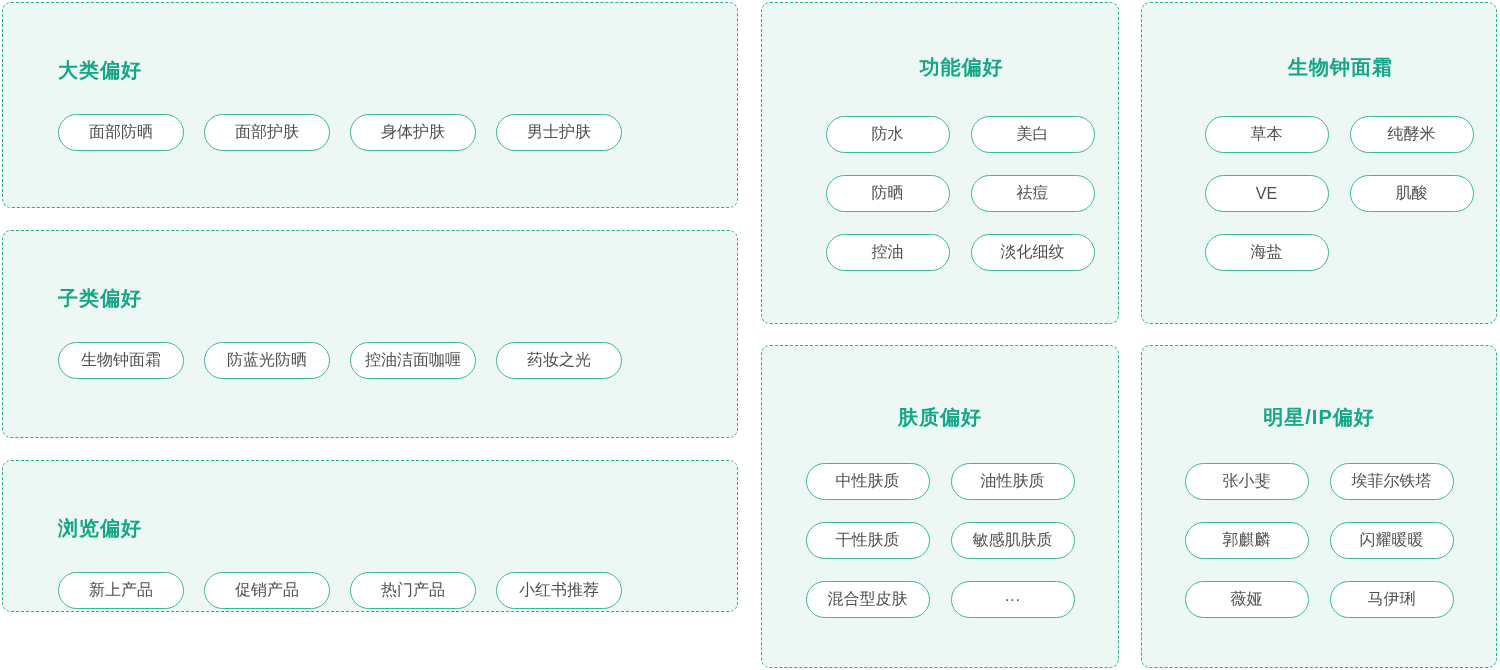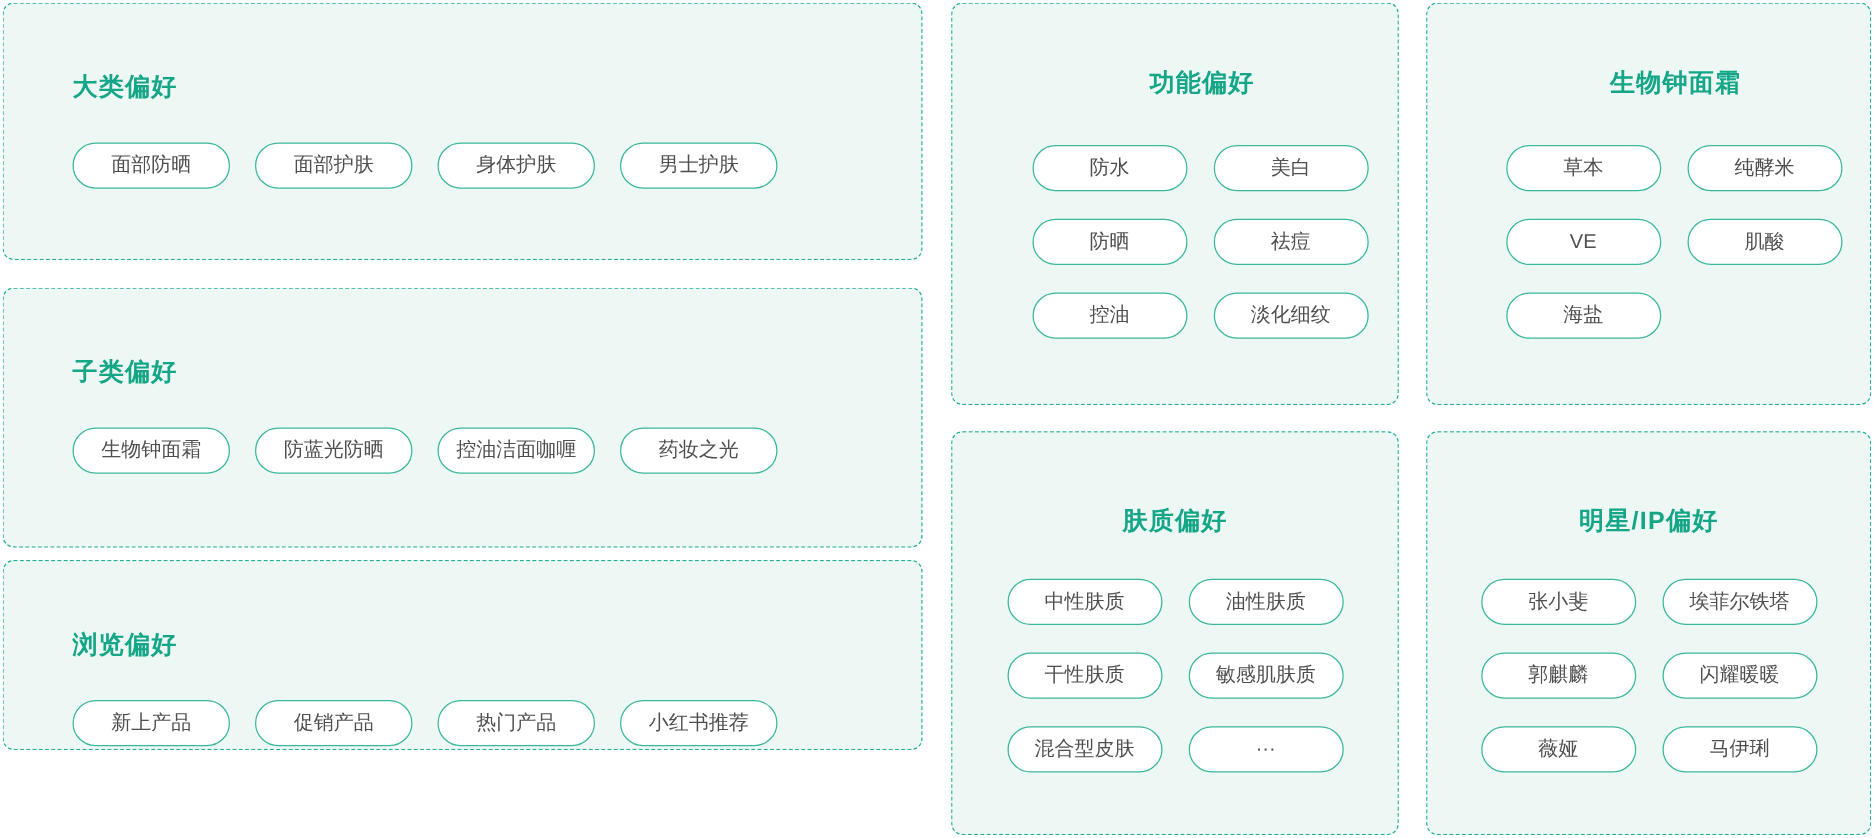--- a/index.html
+++ b/index.html
@@ -18,21 +18,21 @@
   .panel {
     position: absolute;
     box-sizing: border-box;
     background: #edf7f3;
     border: 1.5px dashed #1fb096;
     border-radius: 9px;
   }
   
   .p-major      { left: 2px;    top: 2px;   width: 736px; height: 206px; }
   .p-sub        { left: 2px;    top: 230px; width: 736px; height: 208px; }
-  .p-browse     { left: 2px;    top: 448px; width: 736px; height: 152px; }
+  .p-browse     { left: 2px;    top: 460px; width: 736px; height: 152px; }
   .p-function   { left: 761px;  top: 2px;   width: 358px; height: 322px; }
   .p-skin       { left: 761px;  top: 345px; width: 358px; height: 323px; }
   .p-ingredient { left: 1141px; top: 2px;   width: 356px; height: 322px; }
   .p-star       { left: 1141px; top: 345px; width: 356px; height: 323px; padding-left: 31px; }
 
   .panel-title {
     position: absolute;
     margin: 0;
     font-size: 20px;
     line-height: 22px;

